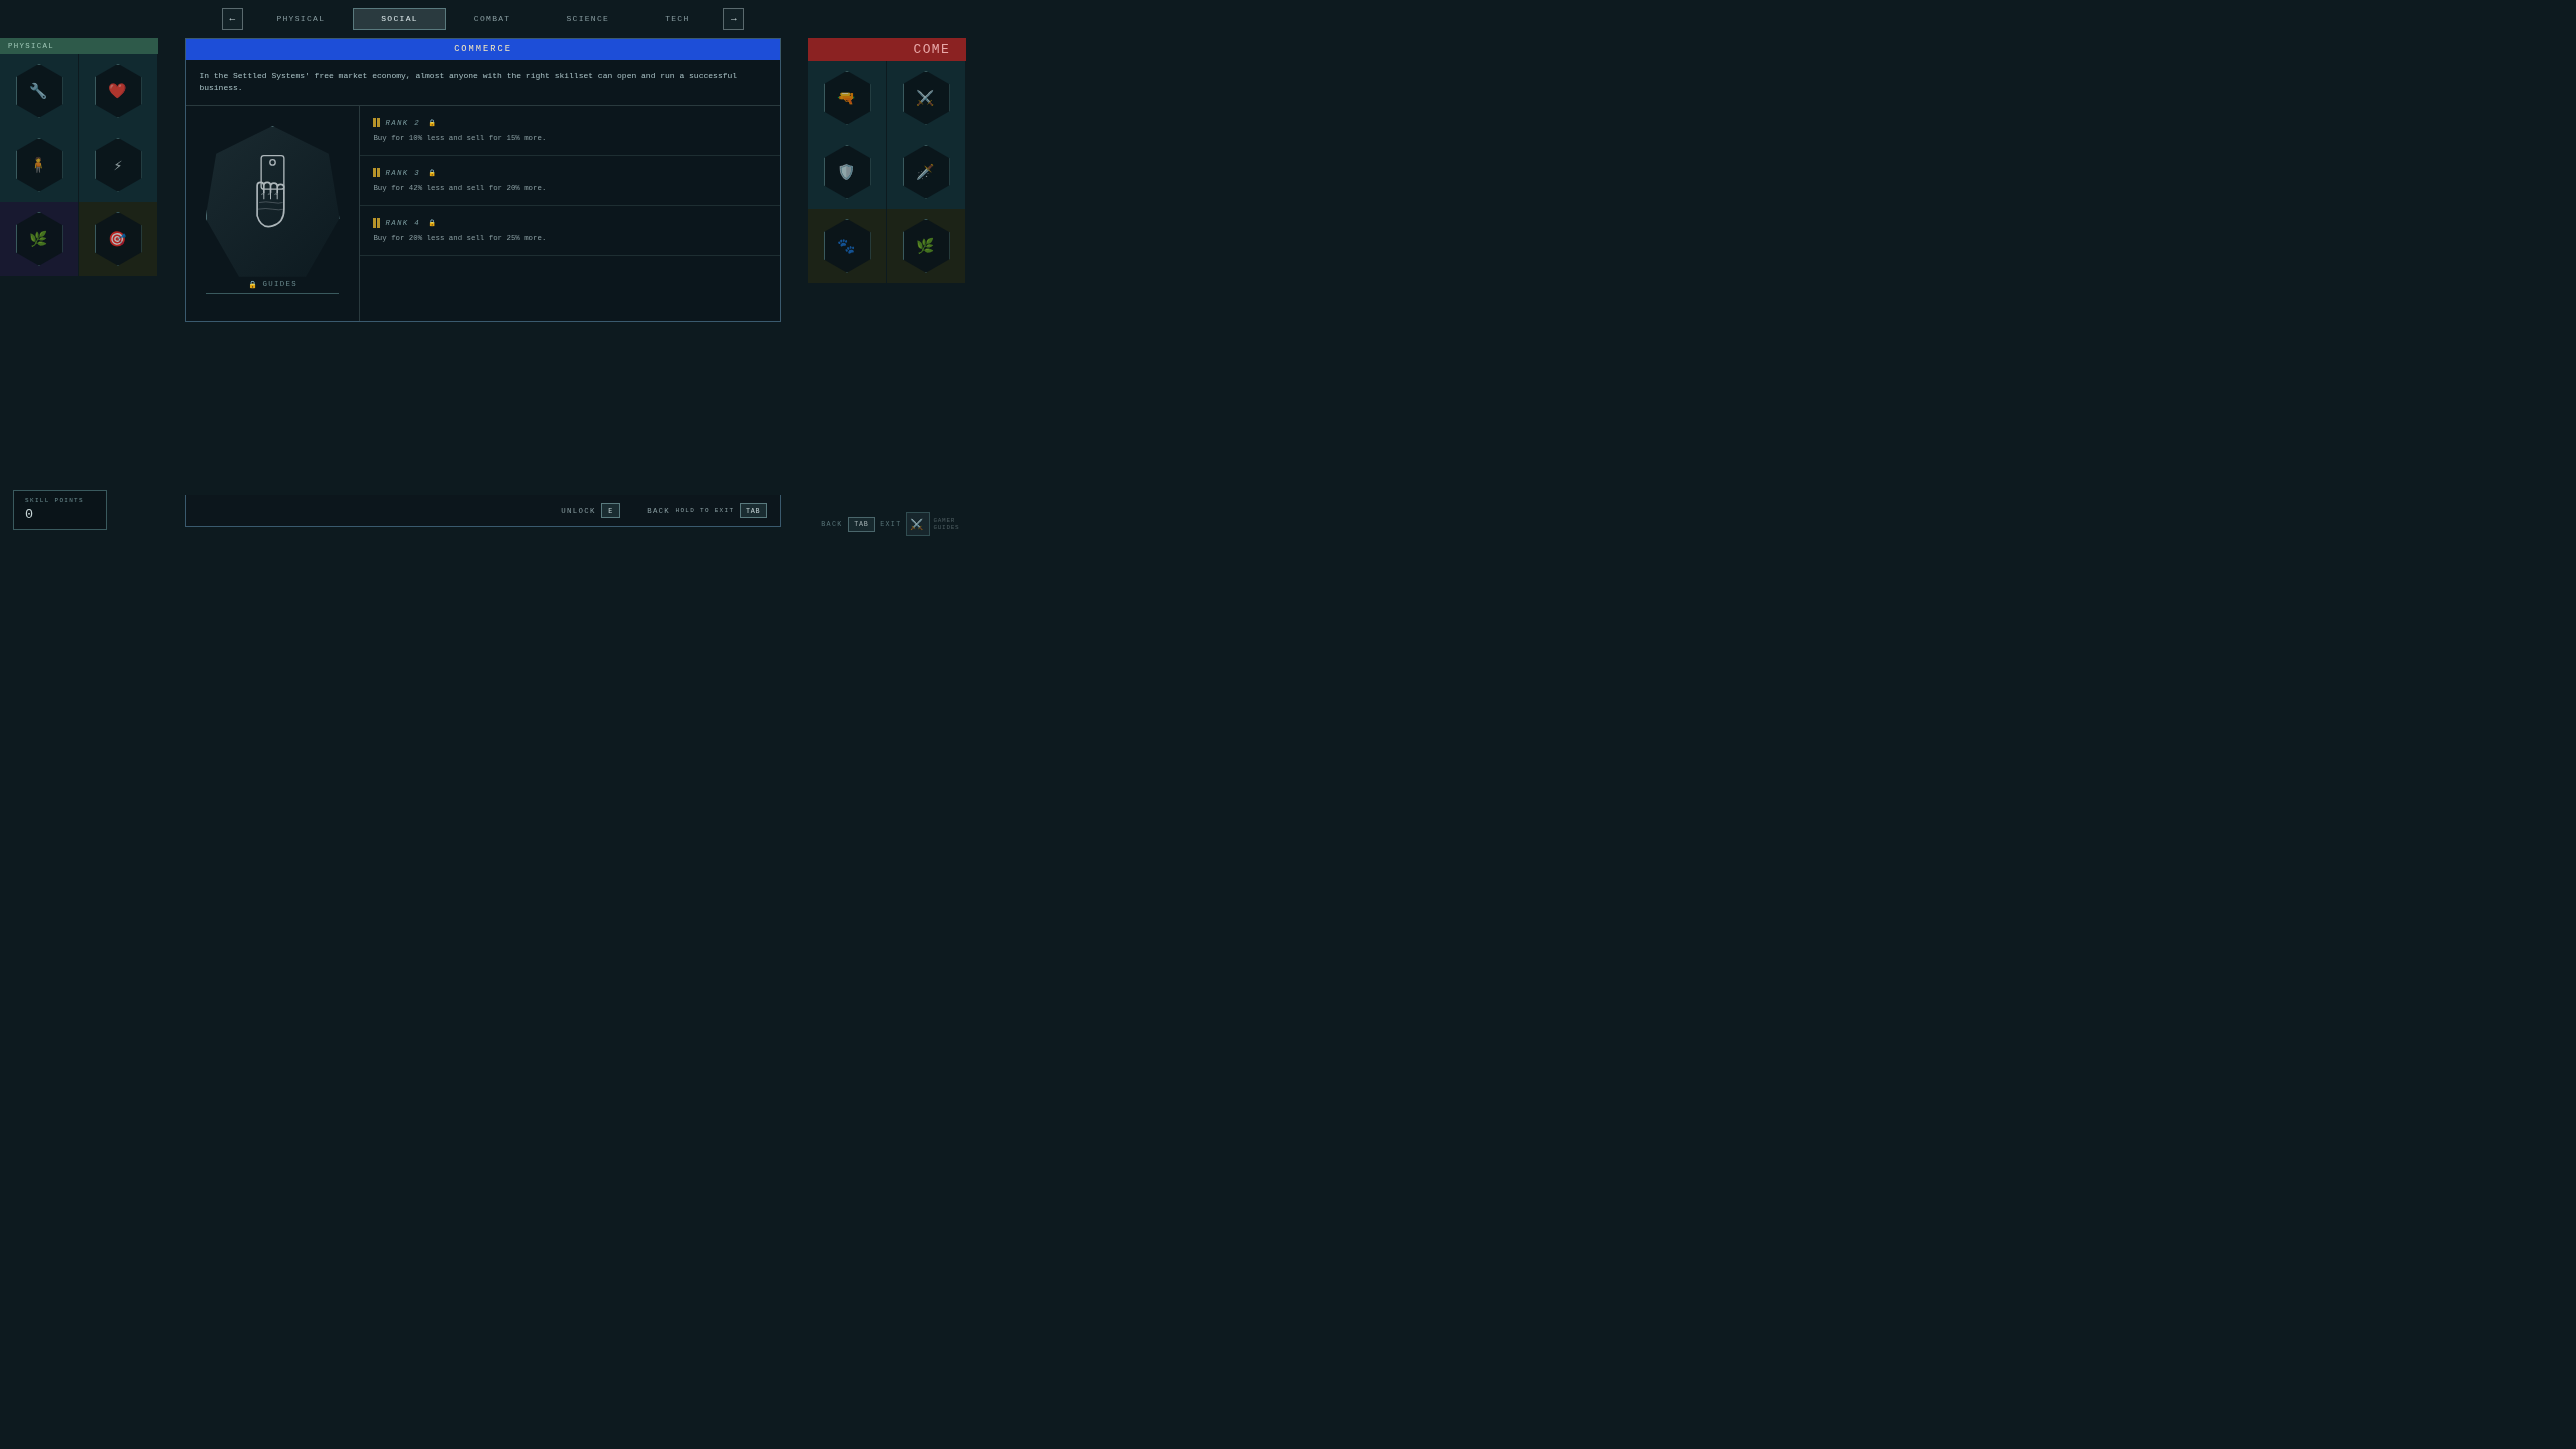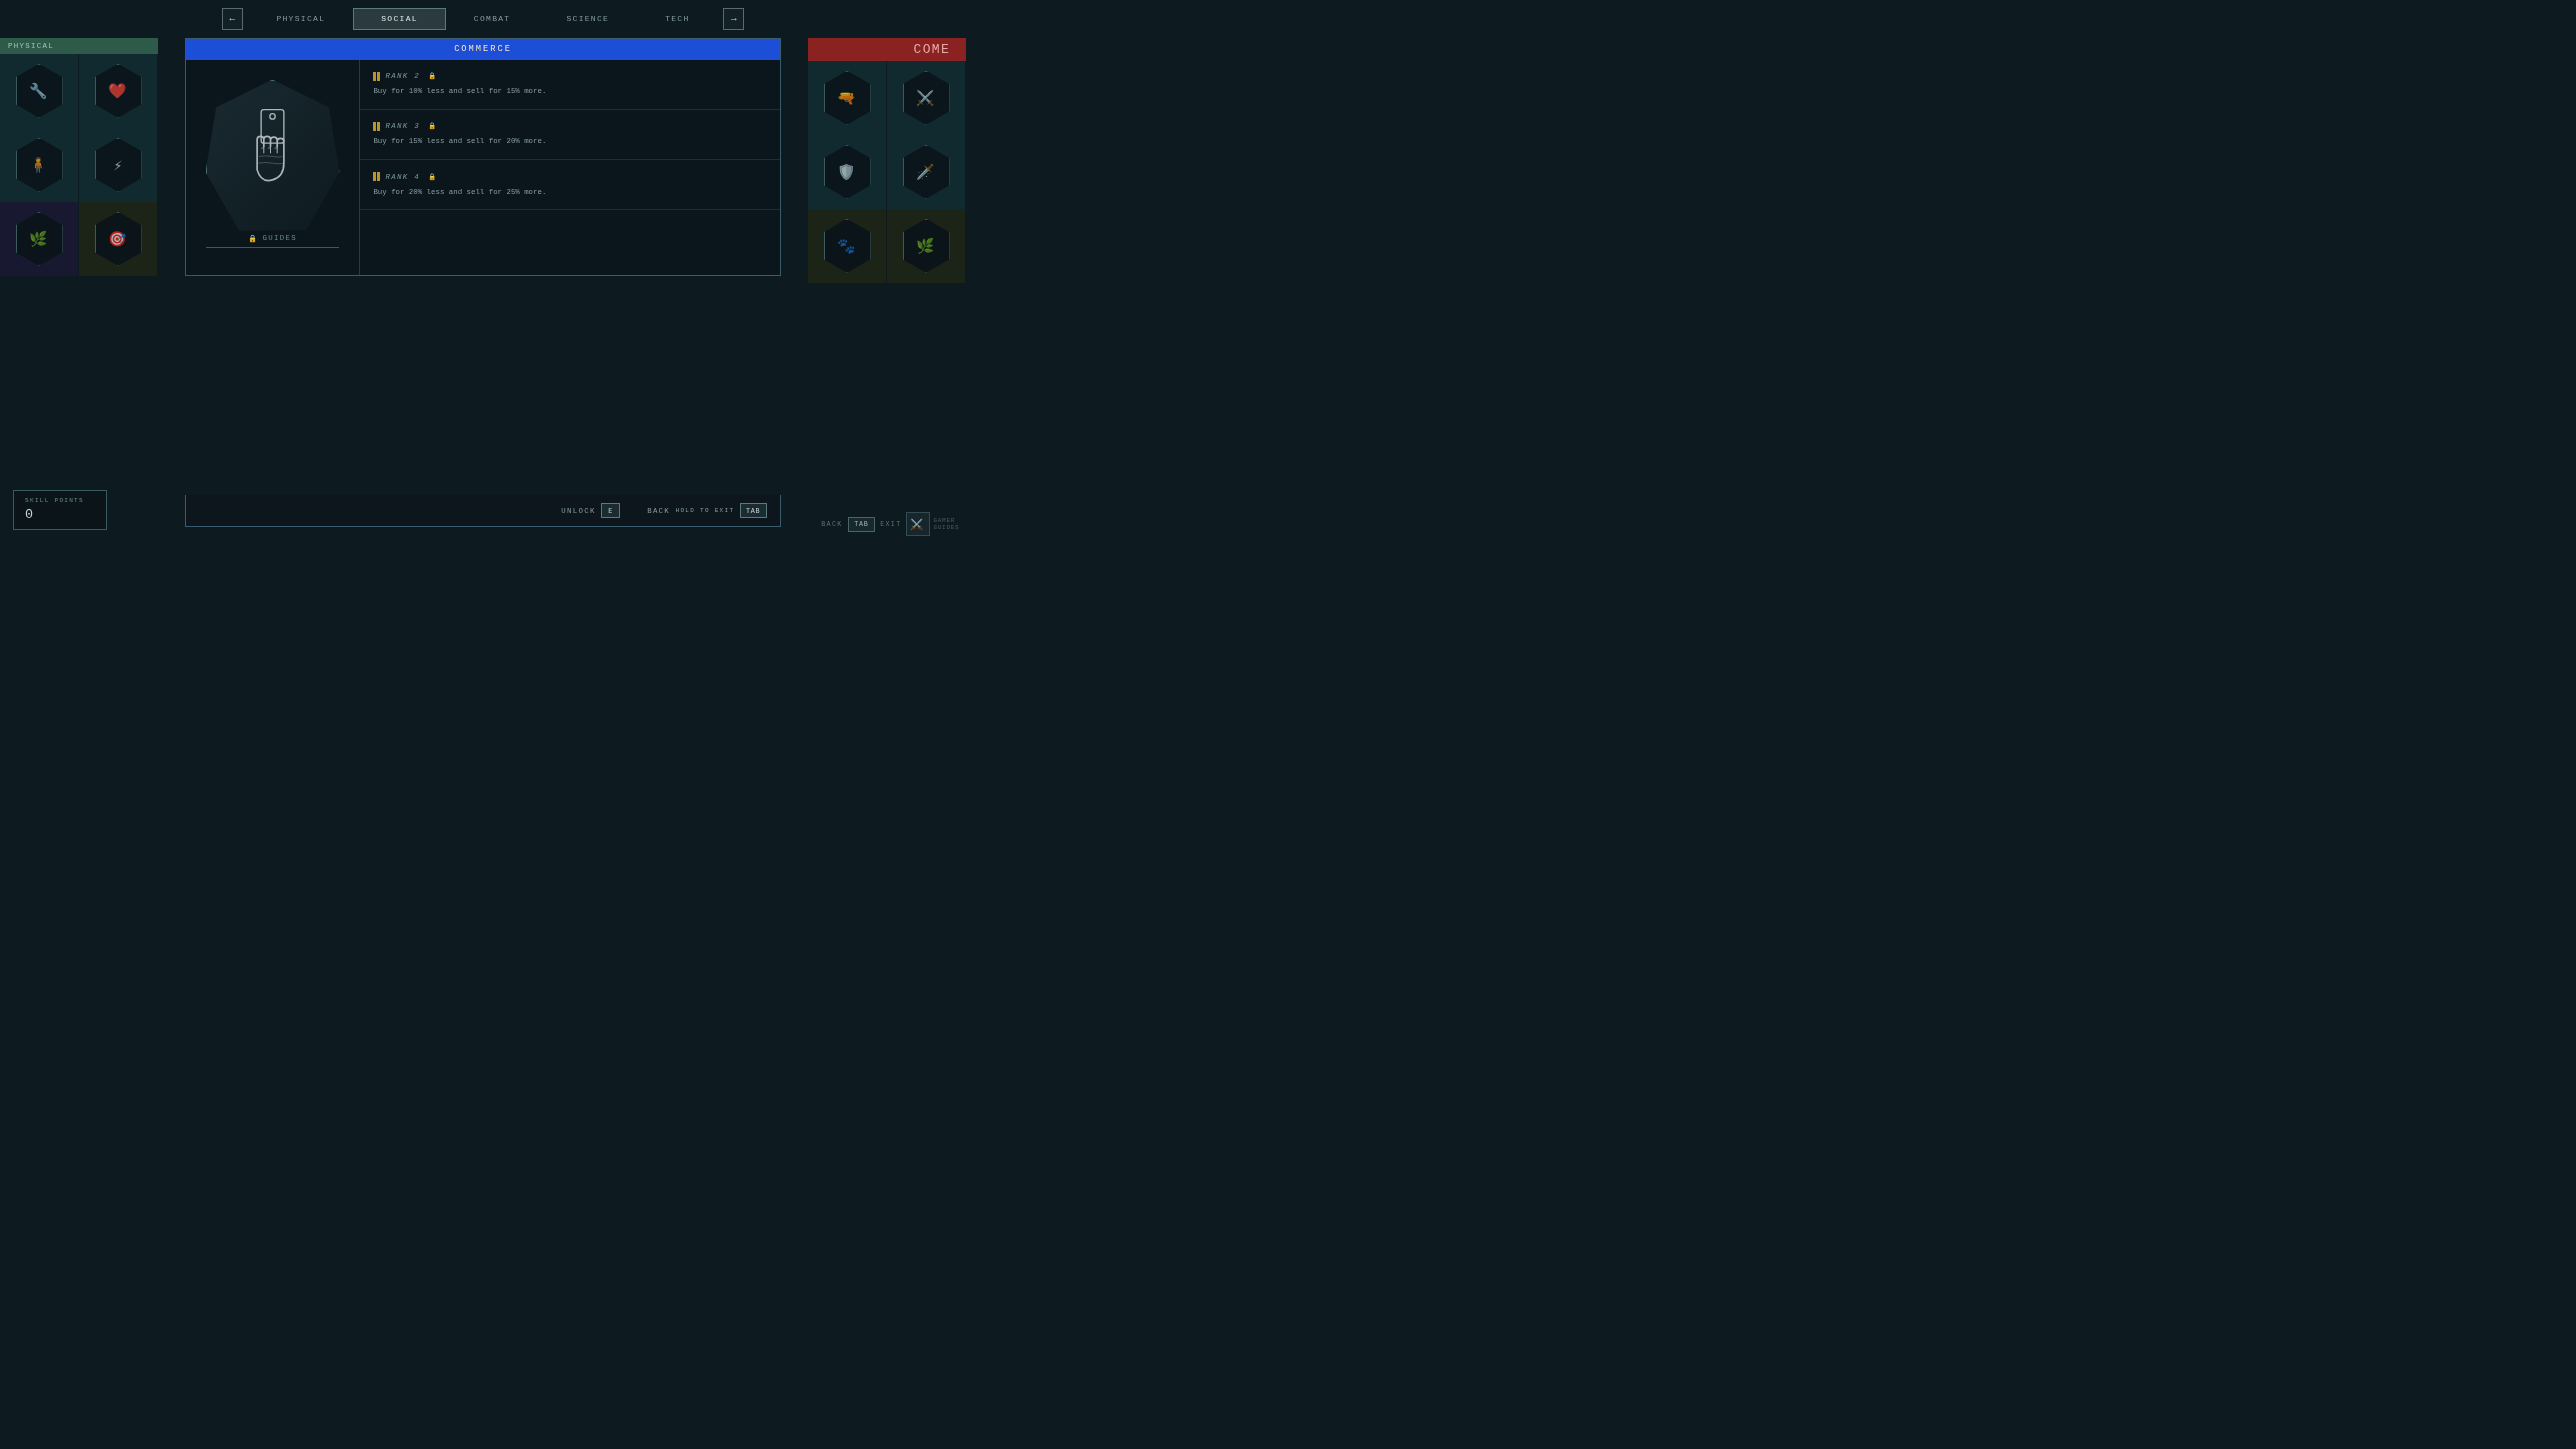--- a/index.html
+++ b/index.html
@@ -497,20 +497,21 @@
         </div>
       </div>
     </div>
   </div>
 
   <div class="center-panel">
     <div class="skill-detail-card">
 
       <div class="card-header">COMMERCE</div>
 
+      <div class="card-description">In the Settled Systems' free market economy, almost anyone with the right skillset can open and run a successful business.</div>
 
       <div class="card-body">
 
         <div class="card-image-section">
           <div class="skill-main-badge">
 
             <svg class="hand-icon" viewBox="0 0 130 160" fill="none" xmlns="http://www.w3.org/2000/svg">
 
               <rect x="48" y="10" width="34" height="50" rx="4" fill="none" stroke="#c8d0d4" stroke-width="2"></rect>
               <circle cx="65" cy="20" r="4" fill="none" stroke="#c8d0d4" stroke-width="2"></circle>
@@ -560,21 +561,21 @@
 
           <div class="rank-item">
             <div class="rank-header">
               <div class="rank-bar-icon">
                 <div class="rank-bar"></div>
                 <div class="rank-bar"></div>
               </div>
               <span class="rank-label locked">RANK 3</span>
               <span class="rank-lock-icon">🔒</span>
             </div>
-            <div class="rank-desc">Buy for 15% less and sell for 20% more.</div>
+            <div class="rank-desc">Buy for 42% less and sell for 20% more.</div>
           </div>
 
           <div class="rank-item">
             <div class="rank-header">
               <div class="rank-bar-icon">
                 <div class="rank-bar"></div>
                 <div class="rank-bar"></div>
               </div>
               <span class="rank-label locked">RANK 4</span>
               <span class="rank-lock-icon">🔒</span>

